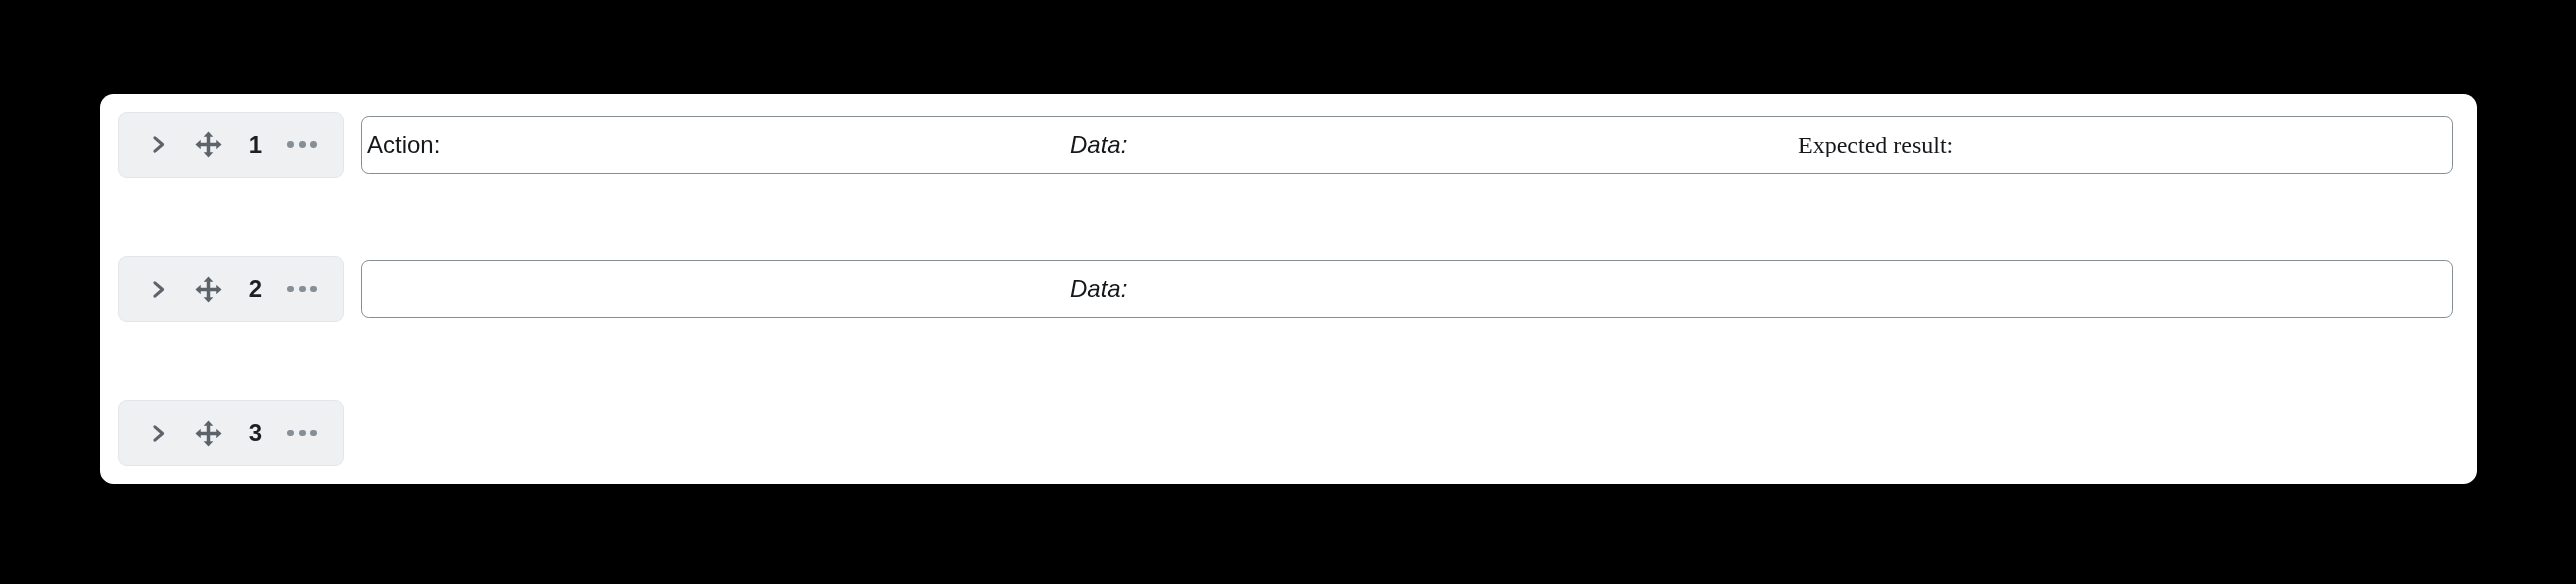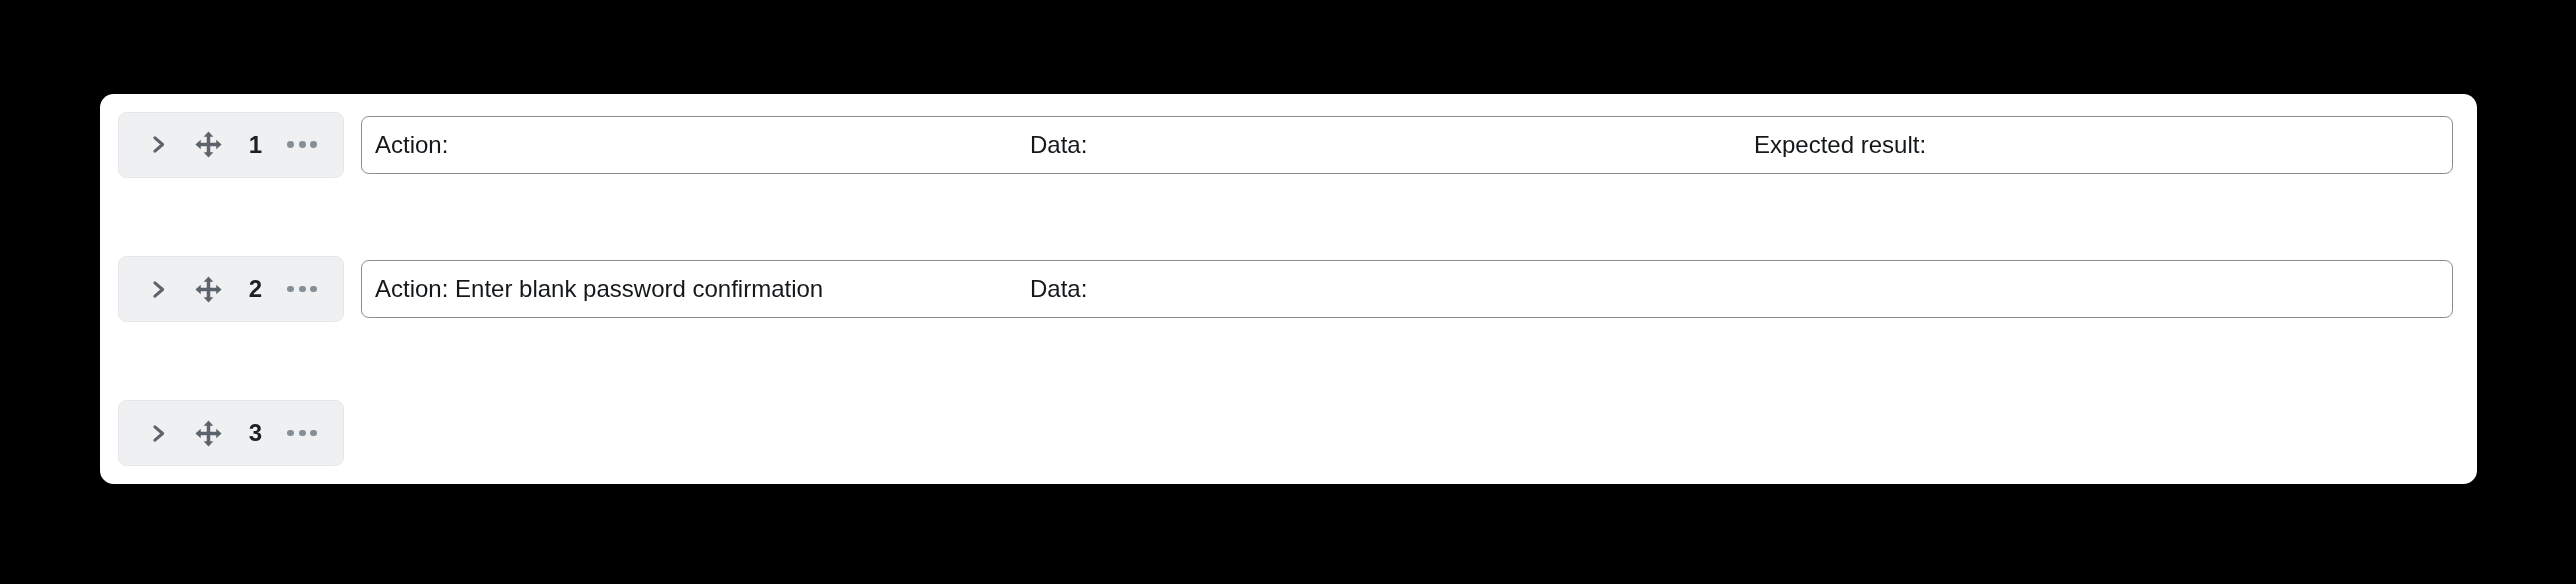--- a/index.html
+++ b/index.html
@@ -112,23 +112,23 @@
 
   .col {
     font-size: 24px;
     color: #15181b;
     line-height: 1;
     white-space: nowrap;
     overflow: hidden;
     text-overflow: ellipsis;
     position: absolute;
   }
-  .col-action   { left: 13px;   width: 679px; }
-  .col-data     { left: 668px;  width: 670px; }
-  .col-expected { left: 1392px; width: 670px; }
+  .col-action   { left: 5px;   width: 679px; }
+  .col-data     { left: 708px;  width: 670px; font-style: italic; }
+  .col-expected { left: 1436px; width: 670px; font-family: Liberation Serif, serif; }
 </style>
 </head>
 <body>
 
 <div class="screen">
 
   <div class="steps-card">
 
     <div class="step-row r1">
       <div class="row-controls">
@@ -183,21 +183,20 @@
           </svg>
         </span>
         <span class="row-index">2</span>
         <span class="ctl dots">
           <i></i>
             <i></i>
             <i></i>
         </span>
       </div>
       <div class="step-field">
-        <span class="col col-action">Action: Enter blank password confirmation</span>
         <span class="col col-data">Data:</span>
       </div>
     </div>
 
     <div class="step-row r3">
       <div class="row-controls">
         <span class="ctl chevron-icon">
           <svg width="15.5" height="23" viewBox="0 0 16 24" fill="none">
             <path d="M4 5 L12 12 L4 19" stroke="#5c636a" stroke-width="3.2" stroke-linecap="round" stroke-linejoin="round"></path>
           </svg>

